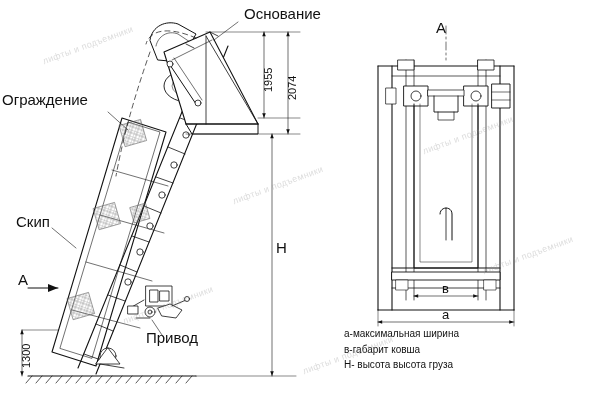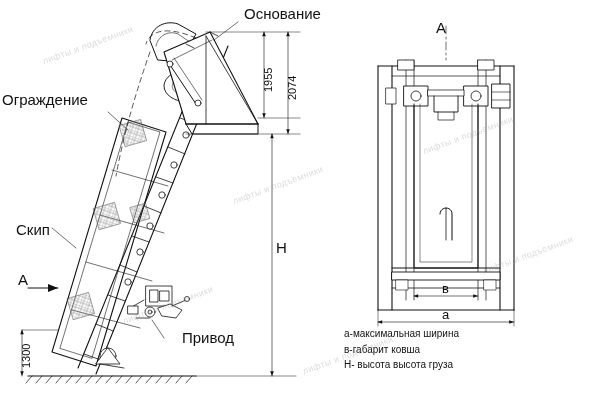--- a/index.html
+++ b/index.html
@@ -239,22 +239,22 @@
 
       <line x1="414" y1="296" x2="478" y2="296" stroke-width="0.6" marker-start="url(#arrStart)" marker-end="url(#arrEnd)"></line>
       <line x1="378" y1="322" x2="514" y2="322" stroke-width="0.6" marker-start="url(#arrStart)" marker-end="url(#arrEnd)"></line>
       <line x1="378" y1="310" x2="378" y2="326" stroke-width="0.5"></line>
       <line x1="514" y1="310" x2="514" y2="326" stroke-width="0.5"></line>
     </g>
   </svg>
 
   <div class="lbl lbl-big" style="left:2px; top:92px;">Ограждение</div>
   <div class="lbl lbl-big" style="left:244px; top:6px;">Основание</div>
-  <div class="lbl lbl-big" style="left:16px; top:222px;">Скип</div>
-  <div class="lbl lbl-big" style="left:146px; top:330px;margin-left:36px;">Привод</div>
+  <div class="lbl lbl-big" style="left:16px; top:214px;">Скип</div>
+  <div class="lbl lbl-big" style="left:146px; top:330px;">Привод</div>
 
   <div class="lbl lbl-big" style="left:18px; top:272px;">А</div>
   <div class="lbl lbl-big" style="left:436px; top:20px;">А</div>
 
   <div class="lbl lbl-small vert" style="left:262px; top:92px;">1955</div>
   <div class="lbl lbl-small vert" style="left:286px; top:100px;">2074</div>
   <div class="lbl lbl-small vert" style="left:20px; top:368px;">1300</div>
   <div class="lbl lbl-big" style="left:276px; top:240px;">Н</div>
 
   <div class="lbl lbl-mid" style="left:442px; top:282px;">в</div>

